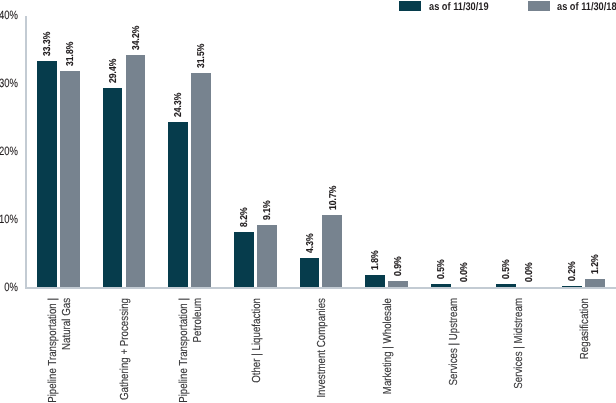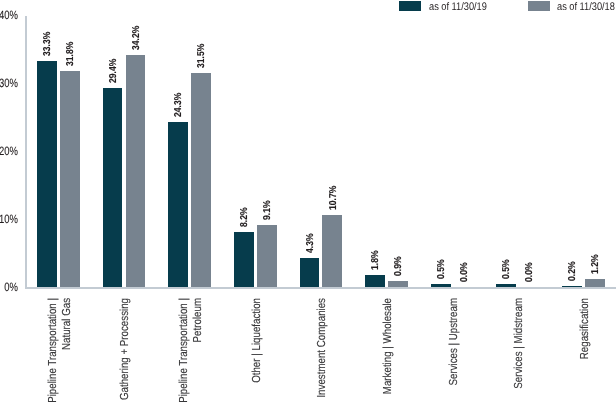--- a/index.html
+++ b/index.html
@@ -2,21 +2,21 @@
 <html><head>
 <meta charset="utf-8">
 <style>
   html,body{margin:0;padding:0;}
   body{width:616px;height:403px;background:#ffffff;
        font-family:"Liberation Sans",sans-serif;overflow:hidden;
        -webkit-font-smoothing:antialiased;text-rendering:geometricPrecision;}
   #chart{position:relative;width:616px;height:403px;will-change:transform;}
 
   
-  .legend{position:absolute;left:0;top:0;width:616px;height:14px;}
+  .legend{position:absolute;left:0;top:0;width:616px;height:14px;font-weight:bold;}
   .lg-sw{position:absolute;top:1px;width:22px;height:10px;}
   .lg-tx{position:absolute;top:1px;font-size:11px;color:#231f20;white-space:nowrap;
          line-height:12px;transform:scaleX(0.84);transform-origin:left center;}
 
   
   .axisline{position:absolute;background:#c3cbd3;}
   .ytick{position:absolute;font-size:12px;color:#231f20;text-align:right;
          line-height:12px;white-space:nowrap;
          transform:scaleX(0.79);transform-origin:right center;
          -webkit-text-stroke:0.1px #231f20;}

